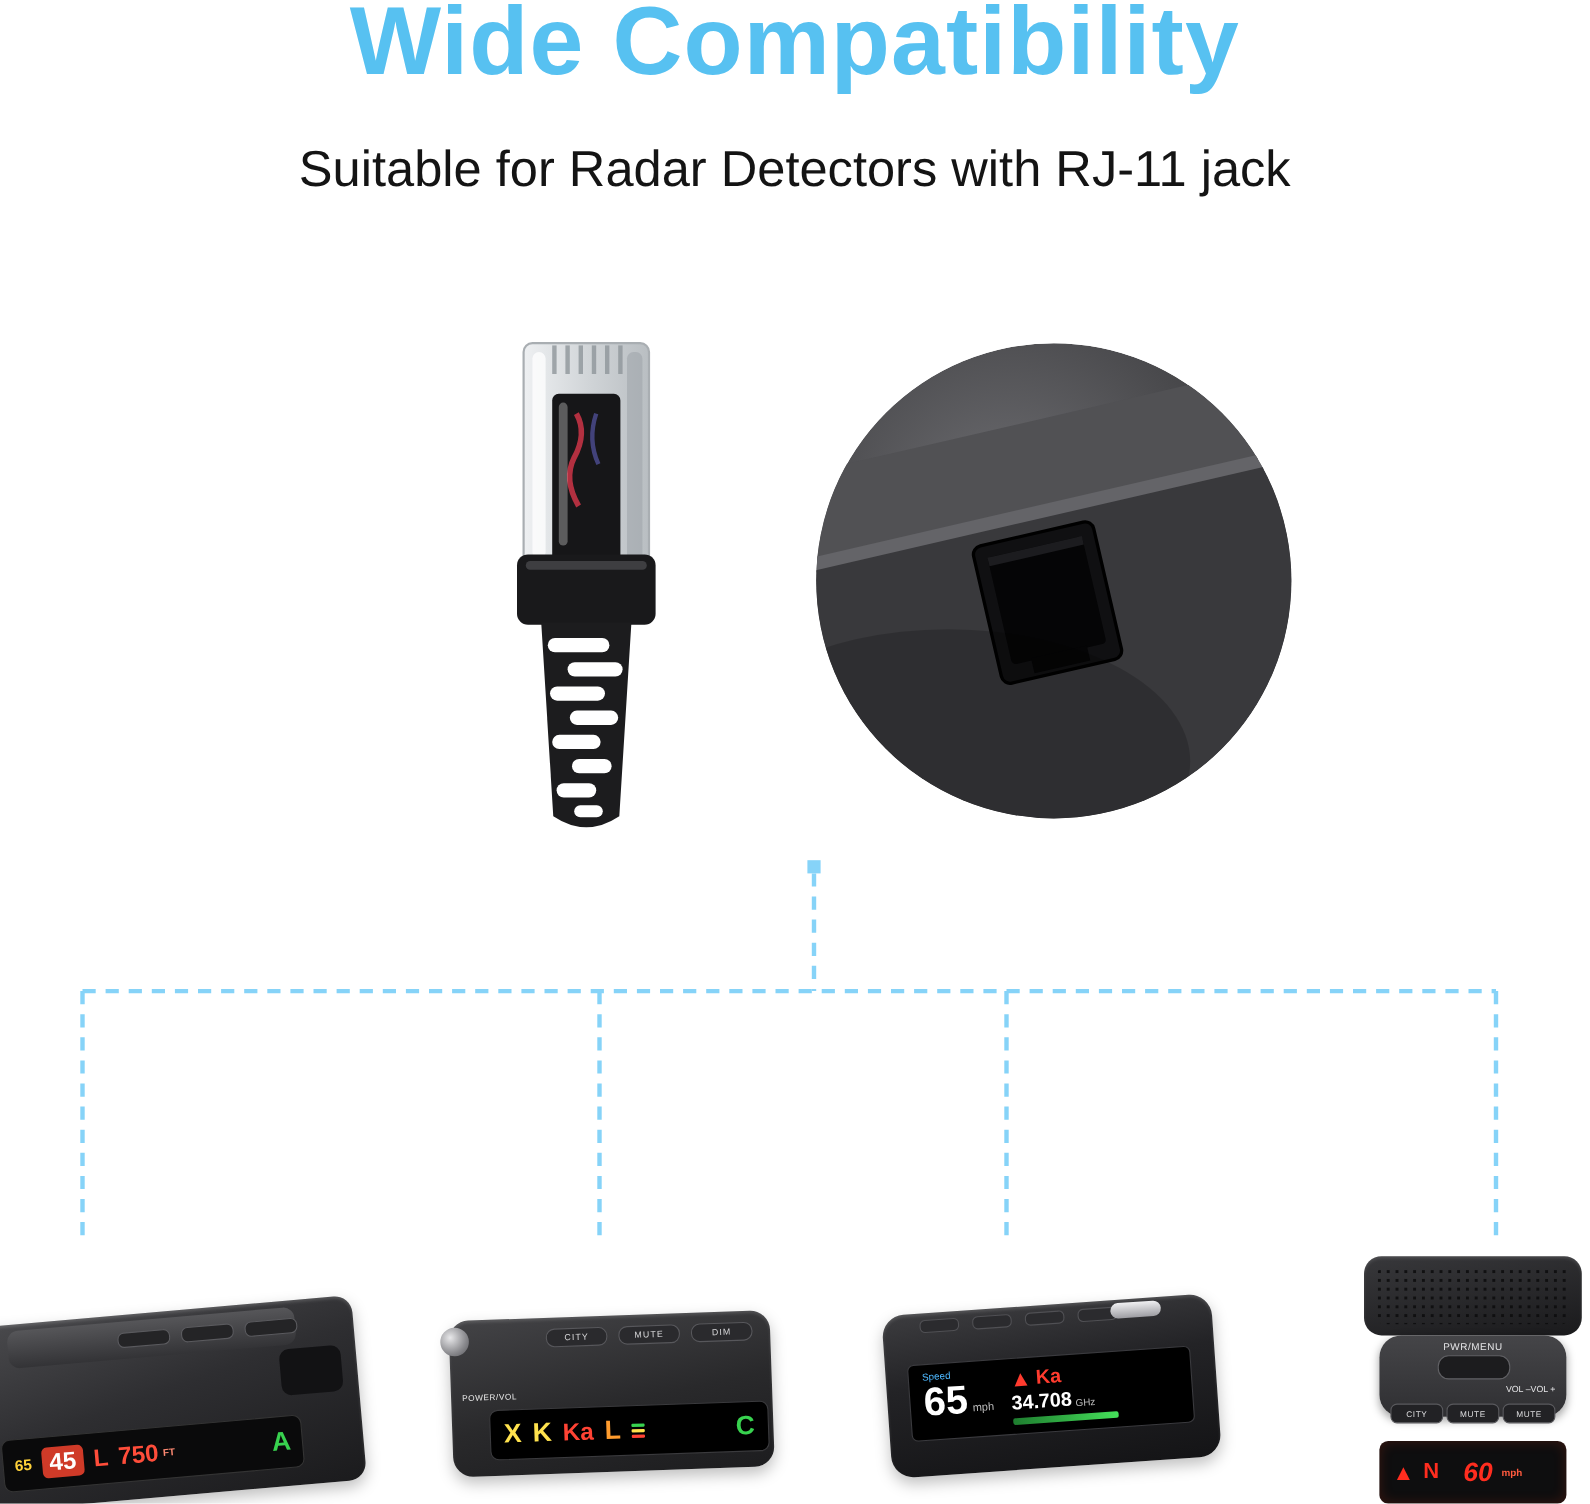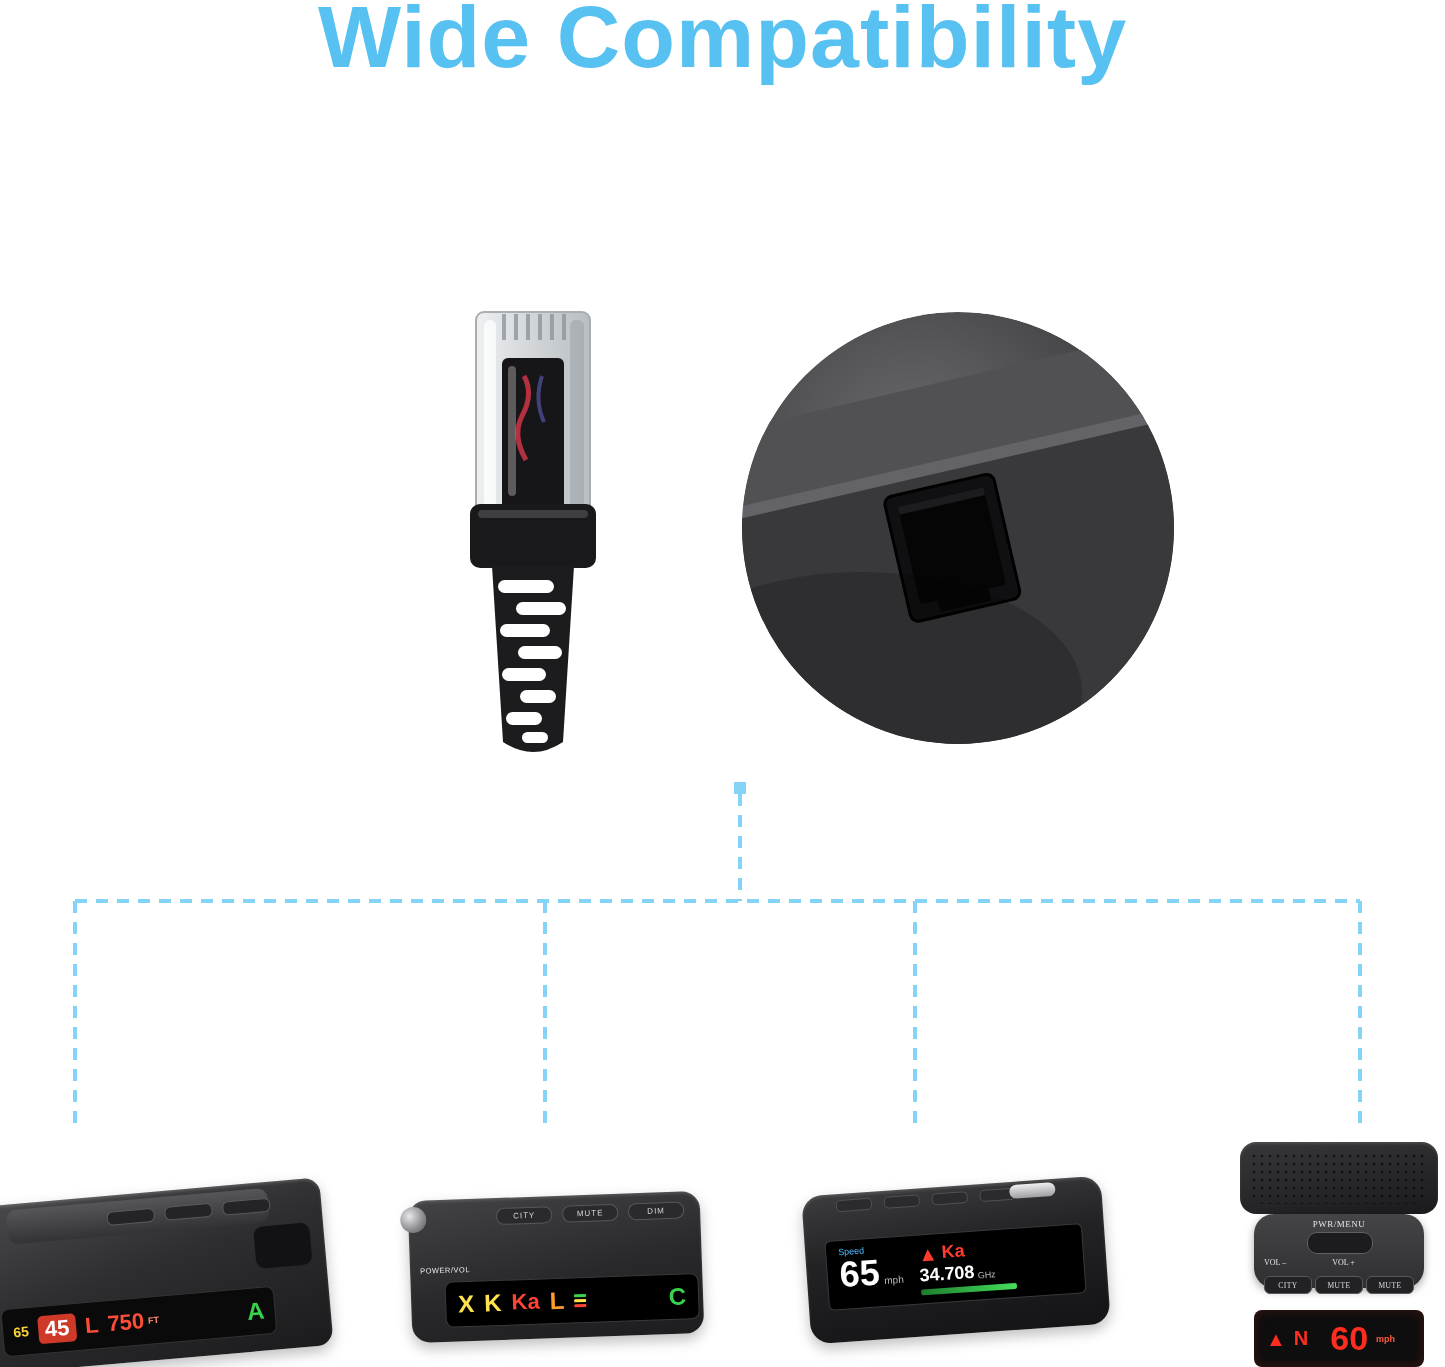--- a/index.html
+++ b/index.html
@@ -88,46 +88,47 @@
     background:linear-gradient(90deg,#1e7d2f,#45e05a); }
 
   
   .d4 { left:1228px; top:1142px; width:217px; height:225px; }
   .d4-head { position:absolute; left:12px; top:0; width:198px; height:72px; border-radius:16px;
     background:linear-gradient(170deg,#38383b,#1a1a1c); box-shadow:inset 0 2px 3px rgba(255,255,255,.12); }
   .d4-grille { position:absolute; inset:10px;
     background-image:radial-gradient(#0c0c0d 1.5px, transparent 1.6px); background-size:8px 8px; opacity:.85;
     border-radius:10px; }
   .d4-panel { position:absolute; left:26px; top:72px; width:170px; height:74px;
-    background:linear-gradient(#454548,#2f2f32); border-radius:20px; box-shadow:0 3px 8px rgba(0,0,0,.35);font-family:Liberation Serif, serif; }
+    background:linear-gradient(#454548,#2f2f32); border-radius:20px; box-shadow:0 3px 8px rgba(0,0,0,.35); }
   .d4-pwrlabel { position:absolute; top:5px; left:0; width:100%; text-align:center;
     color:#e4e4e6; font-size:9px; letter-spacing:.5px; }
   .d4-pwrbtn { position:absolute; top:18px; left:53px; width:64px; height:20px; border-radius:10px;
     background:#1c1c1e; border:1px solid #606064; }
   .d4-volrow { position:absolute; top:44px; left:0; width:100%; display:flex;
-    justify-content:flex-start; padding:0 10px; box-sizing:border-box;
-    color:#e4e4e6; font-size:8px;gap:46px; }
+    justify-content:flex-end; padding:0 10px; box-sizing:border-box;
+    color:#e4e4e6; font-size:8px; }
   .d4-btnrow { position:absolute; top:62px; left:0; width:100%; display:flex;
     justify-content:space-between; padding:0 10px; box-sizing:border-box; }
   .d4-btn { width:46px; height:16px; background:#222225; border:1px solid #59595d; border-radius:6px;
     color:#dddddf; font-size:7.5px; display:flex; align-items:center; justify-content:center; letter-spacing:.5px; }
   .d4-disp { position:absolute; left:26px; top:168px; width:170px; height:57px; background:#0e0e0f;
     border-radius:8px; display:flex; align-items:center; gap:8px; padding:0 12px; box-sizing:border-box;
     box-shadow:inset 0 0 12px rgba(255,60,20,.18); }
   .d4-arrow { color:#ff2d1f; font-size:20px; line-height:1; }
   .d4-dir   { color:#ff2d1f; font-size:20px; font-weight:800; }
-  .d4-speed { color:#ff2d1f; font-size:34px; font-weight:800; margin-left:14px; }
+  .d4-speed { color:#ff2d1f; font-size:24px; font-weight:800; margin-left:14px;font-style:italic; }
   .d4-unit  { color:#ff5a3e; font-size:9px; font-weight:700; }
 </style>
 </head>
 <body>
 
 <div class="canvas">
 
   <div class="title">Wide Compatibility</div>
+  <div class="subtitle">Suitable for Radar Detectors with RJ-11 jack</div>
 
   <div class="plug-wrap">
     <svg width="190" height="465" viewBox="0 0 190 465">
       <defs>
         <linearGradient id="gCrystal" x1="0" y1="0" x2="1" y2="0">
           <stop offset="0" stop-color="#eef0f2"></stop>
           <stop offset="0.55" stop-color="#cfd3d6"></stop>
           <stop offset="1" stop-color="#b9bec2"></stop>
         </linearGradient>
       </defs>

